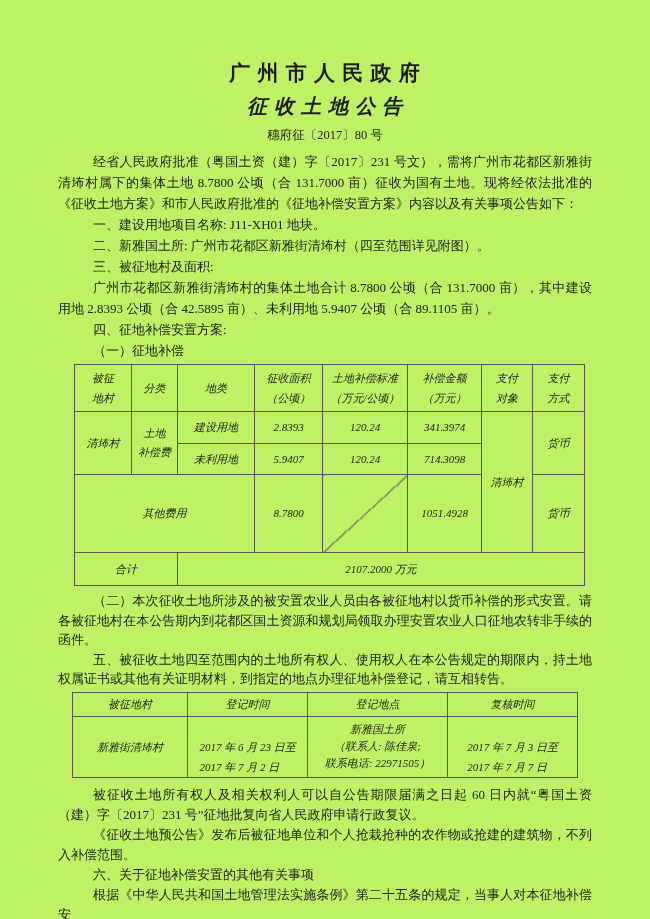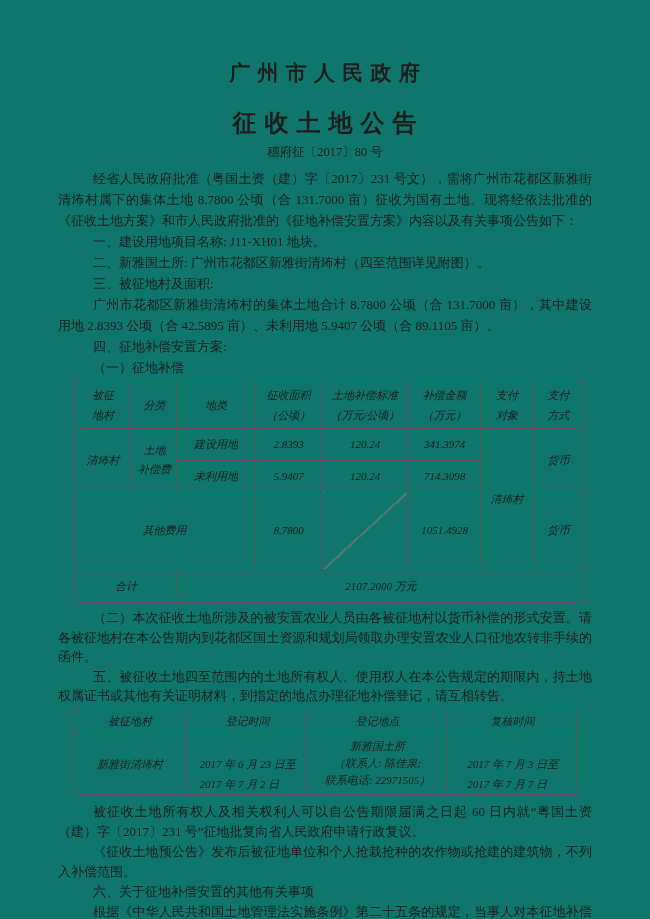--- a/index.html
+++ b/index.html
@@ -1,34 +1,34 @@
 <!DOCTYPE html>
 <html><head>
 <meta charset="utf-8">
 <style>
   * { margin: 0; padding: 0; box-sizing: border-box; }
   html, body { background: #ffffff; }
   .page {
     position: relative;
     width: 650px;
     height: 919px;
-    background: #0f766e;
+    background: #bef264;
     padding: 60px 58px 0 58px;
     font-family: "Liberation Serif", "DejaVu Serif", serif;
     color: #1d1d1d;
     overflow: hidden;
   }
   .title {
     text-align: center;
     font-size: 21px;
     line-height: 26px;
     font-weight: bold;
     letter-spacing: 1px;
   }
-  .title2 { margin-top: 24px; font-size: 24px; }
+  .title2 { margin-top: 7px; font-size: 20px; font-style: italic; }
   .docnum {
     margin-top: 8px;
     text-align: center;
     font-size: 12.5px;
     line-height: 16px;
   }
   .content {
     margin-top: 8px;
     font-size: 13px;
     line-height: 21px;

